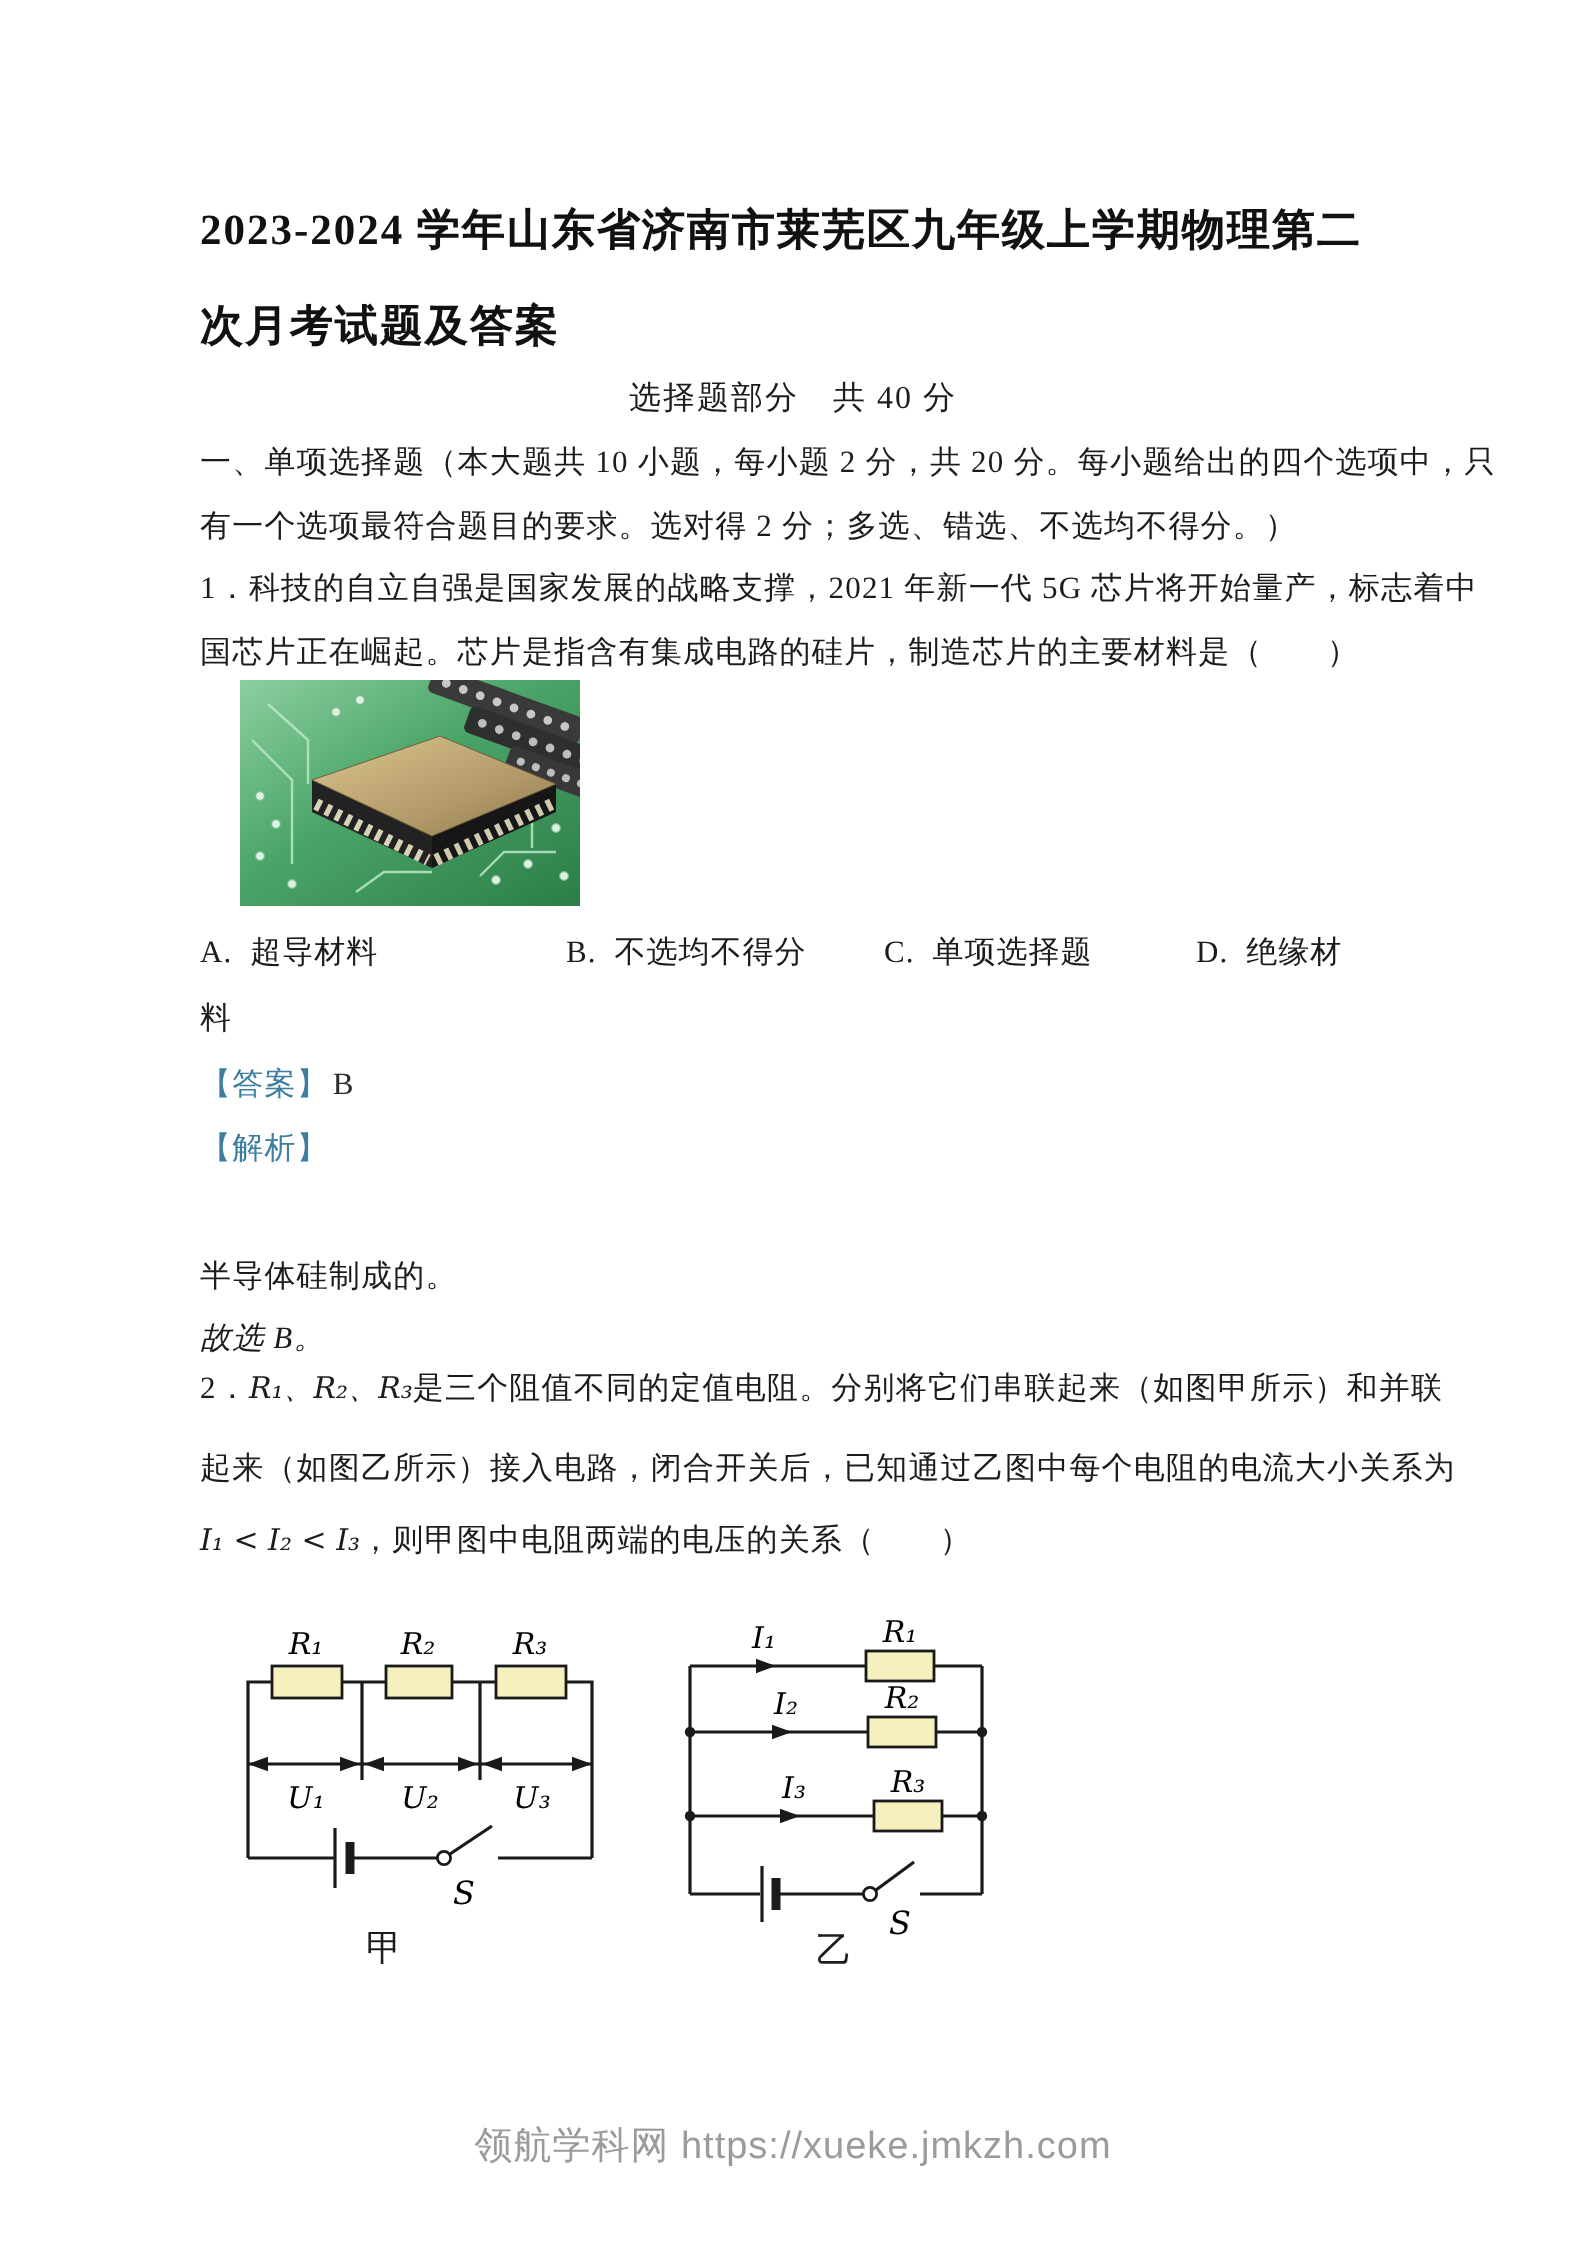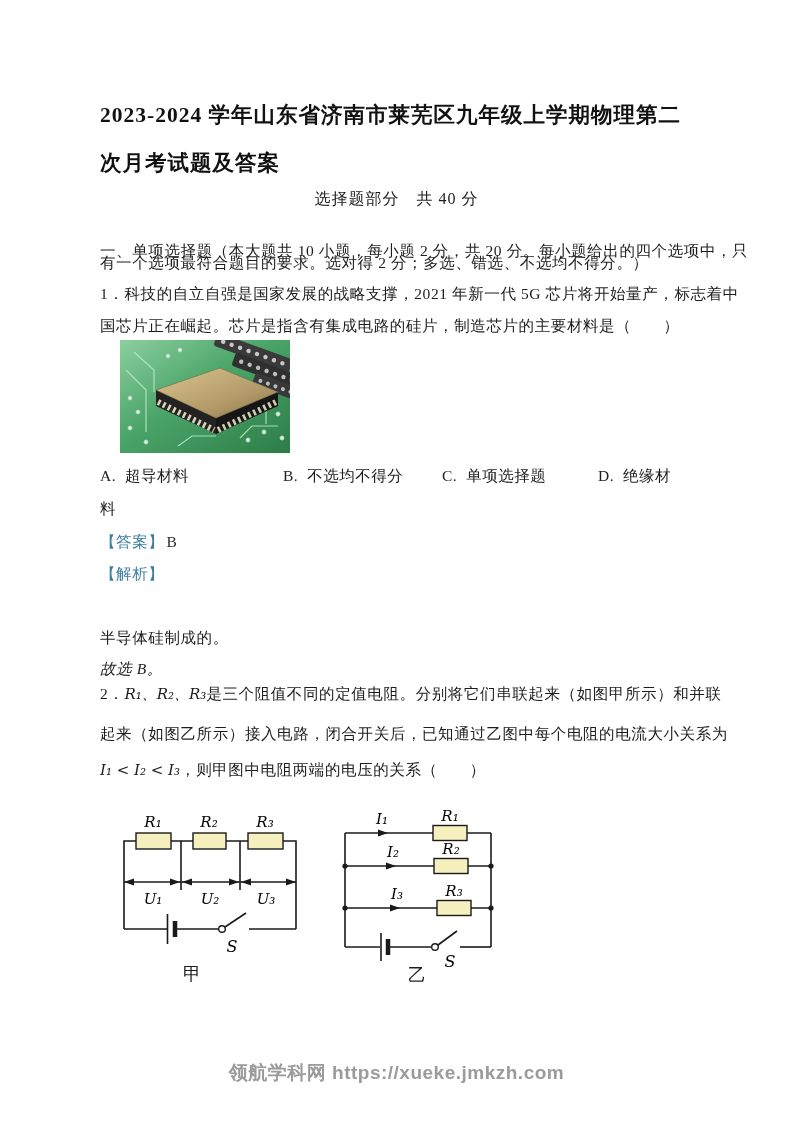--- a/index.html
+++ b/index.html
@@ -28,21 +28,21 @@
 </head>
 <body>
 
 <div class="page">
 
   <div class="abs title-line" style="top:100px;">2023-2024 学年山东省济南市莱芜区九年级上学期物理第二</div>
   <div class="abs title-line" style="top:148px;">次月考试题及答案</div>
 
   <div class="abs heading" style="top:189px;">选择题部分　共 40 分</div>
 
-  <div class="abs body-line" style="top:221px;margin-top:20px;">一、单项选择题（本大题共 10 小题，每小题 2 分，共 20 分。每小题给出的四个选项中，只</div>
+  <div class="abs body-line" style="top:221px;">一、单项选择题（本大题共 10 小题，每小题 2 分，共 20 分。每小题给出的四个选项中，只</div>
   <div class="abs body-line" style="top:253px;">有一个选项最符合题目的要求。选对得 2 分；多选、错选、不选均不得分。）</div>
 
   <div class="abs body-line" style="top:284px;">1．科技的自立自强是国家发展的战略支撑，2021 年新一代 5G 芯片将开始量产，标志着中</div>
   <div class="abs body-line" style="top:316px;">国芯片正在崛起。芯片是指含有集成电路的硅片，制造芯片的主要材料是（　　）</div>
 
   <svg class="abs" style="left:120px;top:340px;" width="170" height="113" viewBox="0 0 170 113">
     <defs>
       <linearGradient id="bg" x1="0" y1="0" x2="1" y2="1">
         <stop offset="0" stop-color="#8ccf9f"></stop>
           <stop offset="0.45" stop-color="#4aa468"></stop>
@@ -229,15 +229,15 @@
       <text x="112" y="23" text-anchor="middle">R₁</text>
       <text x="55" y="59" text-anchor="middle">I₂</text>
       <text x="113" y="56" text-anchor="middle">R₂</text>
       <text x="59" y="101" text-anchor="middle">I₃</text>
       <text x="116" y="98" text-anchor="middle">R₃</text>
       <text x="112" y="169" text-anchor="middle" font-size="16">S</text>
     </g>
   </svg>
   <div class="abs caption" style="left:408px;top:963px;">乙</div>
 
-  <a class="abs footer" href="#" style="top:1060px;font-weight:bold;">领航学科网 https://xueke.jmkzh.com</a>
+  <a class="abs footer" href="#" style="top:1060px;">领航学科网 https://xueke.jmkzh.com</a>
 
 </div>
 
 </body></html>

